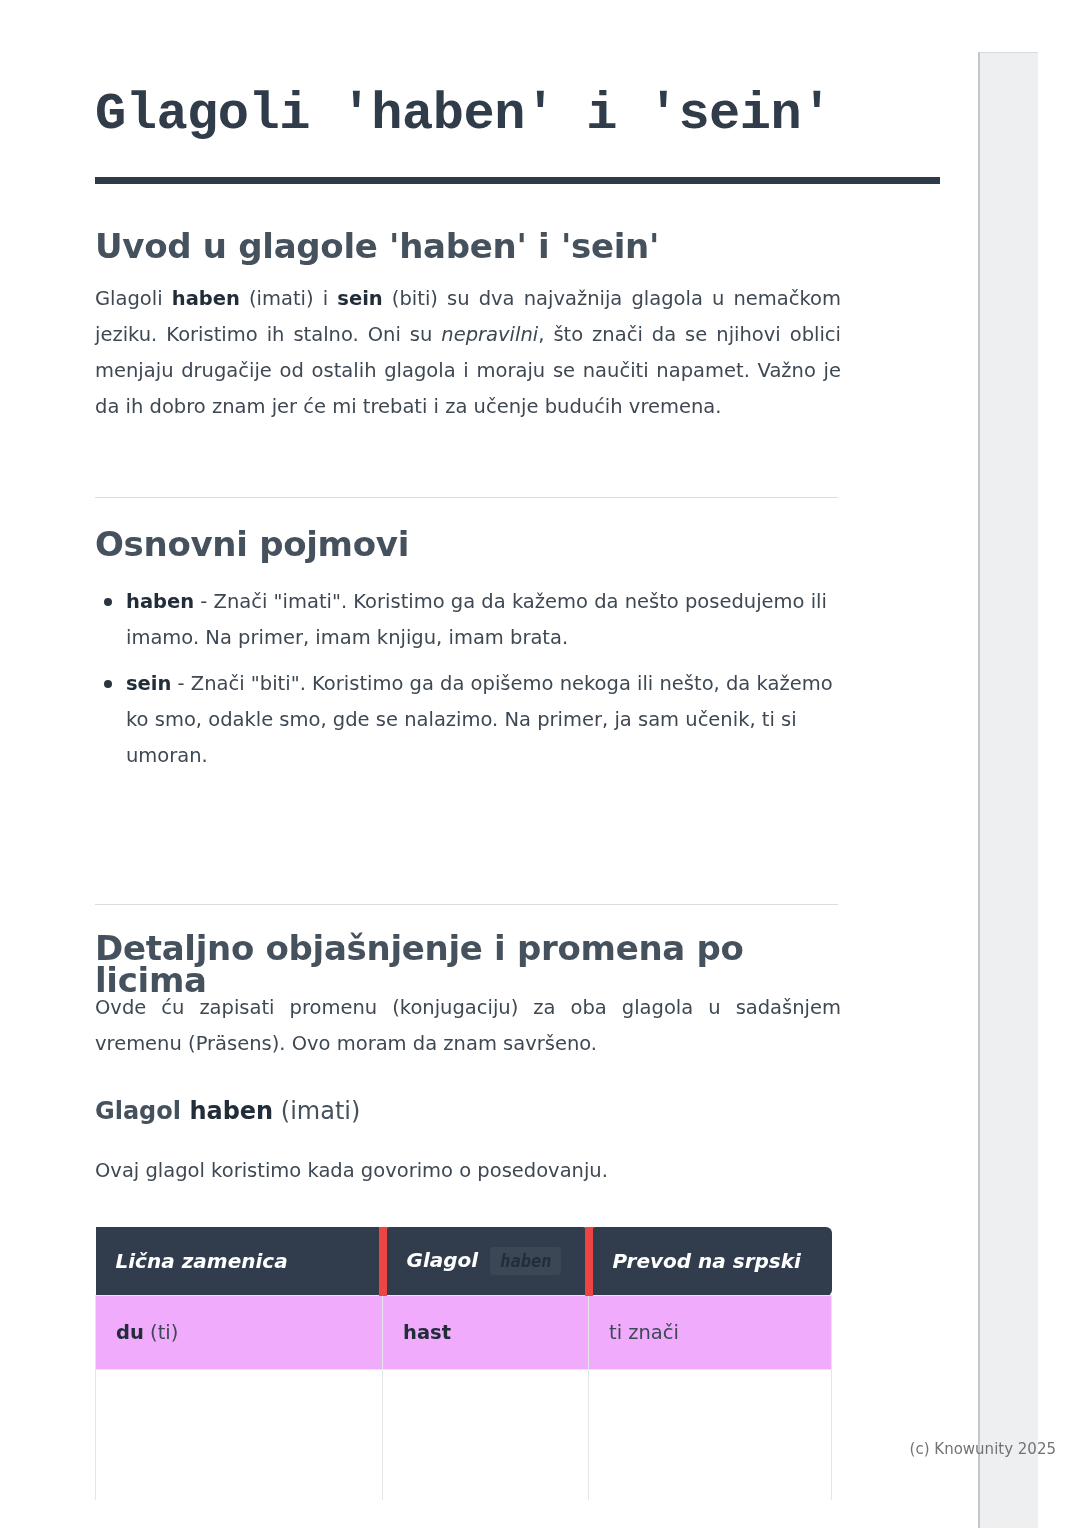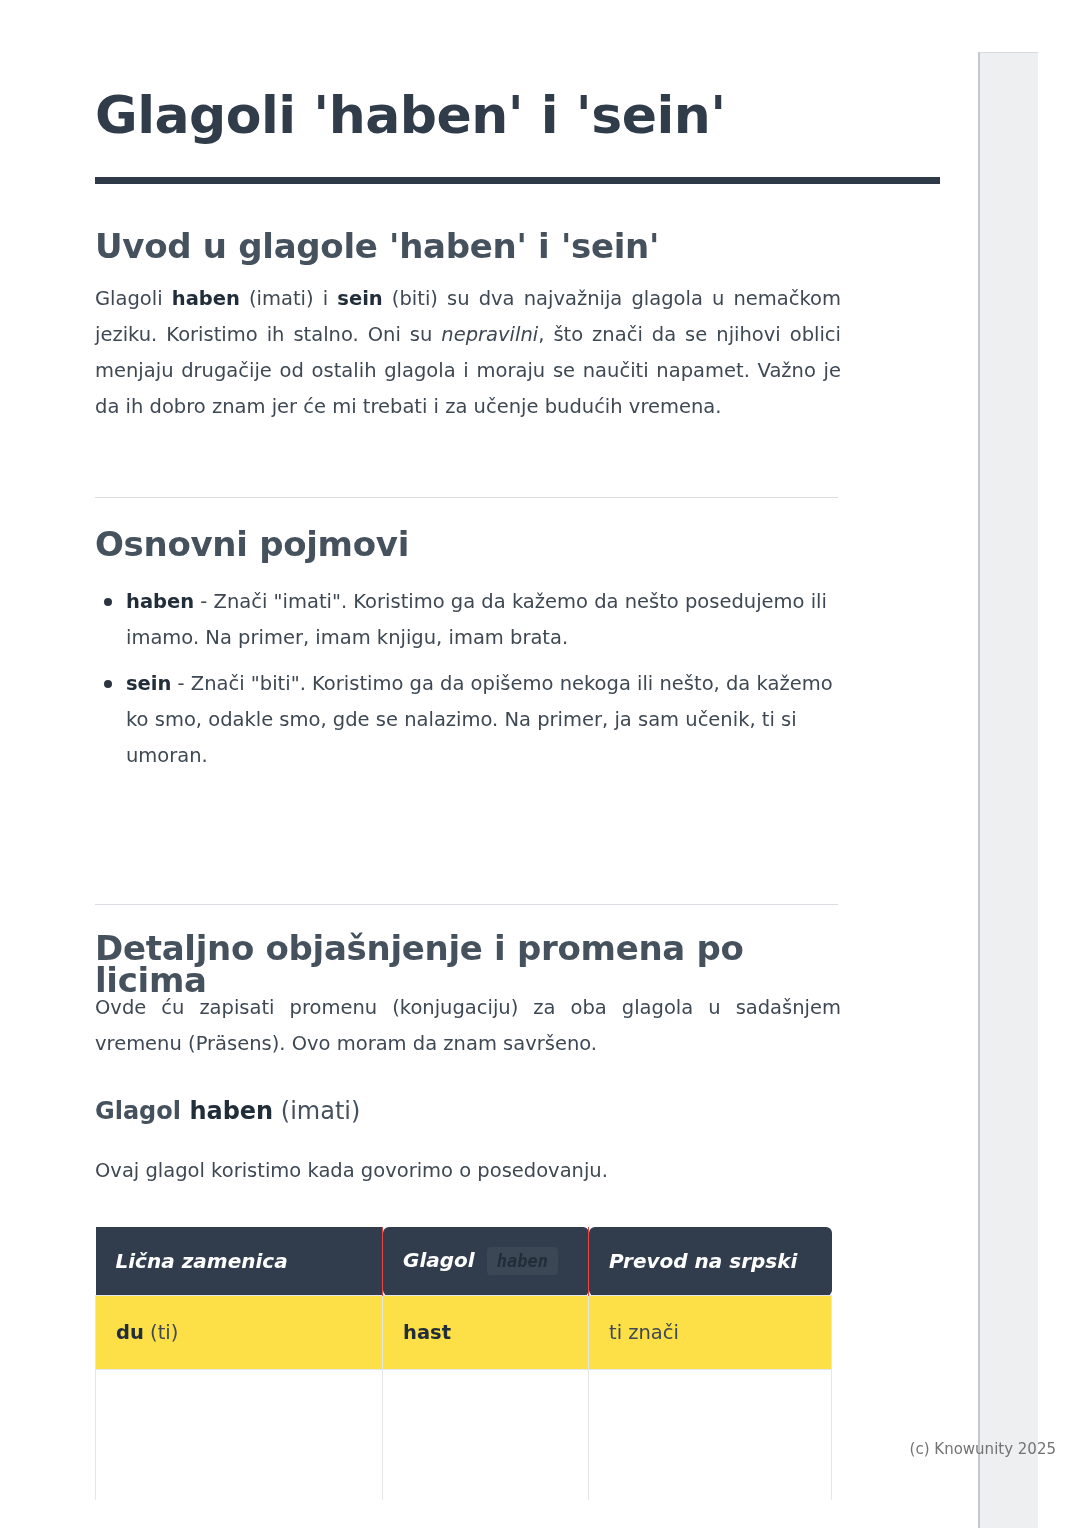--- a/index.html
+++ b/index.html
@@ -1,21 +1,21 @@
 <!DOCTYPE html>
 <html><head>
 <meta charset="utf-8">
 <style>
   html,body{margin:0;padding:0;background:#ffffff;}
   .canvas{position:relative;width:1080px;height:1528px;background:#ffffff;overflow:hidden;
           font-family:"DejaVu Sans","Liberation Sans",sans-serif;}
 
   
   .h1{position:absolute;left:95px;top:84px;width:845px;margin:0;
-      font-weight:700;font-size:52px;line-height:62px;letter-spacing:-0.5px;color:#303c4a;}
+      font-weight:700;font-size:52px;line-height:62px;letter-spacing:-0.5px;color:#303c4a;font-family:Liberation Mono, monospace;}
   .title-rule{position:absolute;left:95px;top:177px;width:845px;height:7px;background:#2f3a48;}
 
   
   .h2{position:absolute;left:95px;width:746px;margin:0;
       font-weight:700;font-size:34px;line-height:32px;letter-spacing:-0.3px;color:#46515e;}
   .h2-intro{top:230px}
   .h2-basics{top:528px}
   .h2-details{top:932px}
 
   .h3{position:absolute;left:95px;top:1096px;width:746px;margin:0;
@@ -41,27 +41,27 @@
   .bullets{position:absolute;left:95px;top:584px;width:746px;margin:0;padding:0;list-style:none;}
   .bullets li{position:relative;padding-left:31px;font-size:19.5px;line-height:36px;color:#3e4853;}
   .bullets li + li{margin-top:10px;}
   .bullets li::before{content:"";position:absolute;left:9px;top:14px;width:8px;height:8px;
                       border-radius:50%;background:#2b3542;}
 
   
   .conj{position:absolute;left:95px;top:1227px;width:736px;border-collapse:collapse;table-layout:fixed;}
   .conj th{background:#313d4d;color:#ffffff;text-align:left;vertical-align:middle;
            font-weight:700;font-size:20px;height:68px;padding:0 0 0 20px;font-style:italic;}
-  .conj th.sep{border-left:1px solid #ef4444;border-radius:6px;}
+  .conj th.sep{border-left:8px solid #ef4444;border-radius:6px;}
   .chip{display:inline-block;margin-left:12px;padding:4px 10px;border-radius:4px;
         background:#3b4755;color:#232d3a;font-family:"DejaVu Sans Mono","Liberation Mono",monospace;
         font-size:17px;font-weight:700;}
   .conj td{height:73px;border:1px solid #e4e7ea;padding:0 0 0 20px;vertical-align:middle;
            background:#ffffff;font-size:19.5px;color:#3e4853;}
-  .conj tr.striped td{background:#fde047;}
+  .conj tr.striped td{background:#f0abfc;}
   .conj td.vb{font-weight:700;color:#222d3a;}
   .conj tr.cut td{height:130px;border-bottom:none;}
 
   
   .scroll-strip{position:absolute;left:978px;top:52px;width:58px;height:1476px;
                 background:#edeff1;border-left:2px solid #c3c7cb;border-top:1px solid #d7dadd;z-index:1;}
 
   
   .watermark{position:absolute;top:1440px;right:24px;z-index:5;
              font-size:15px;color:#737373;}

